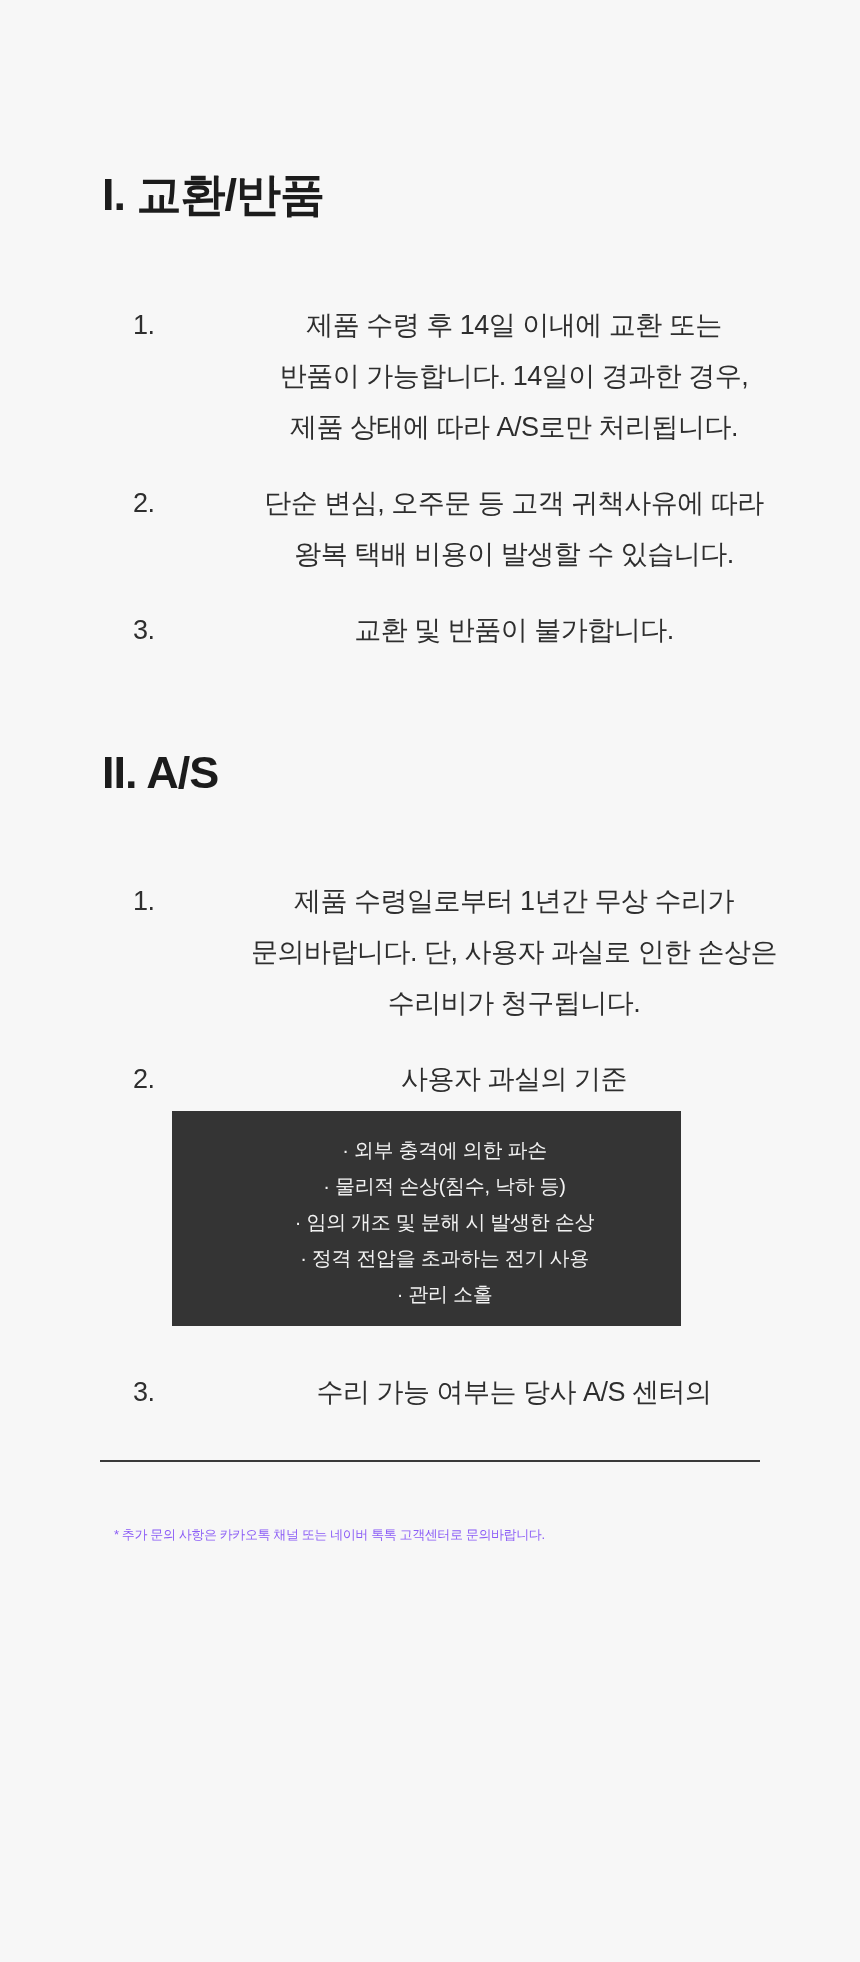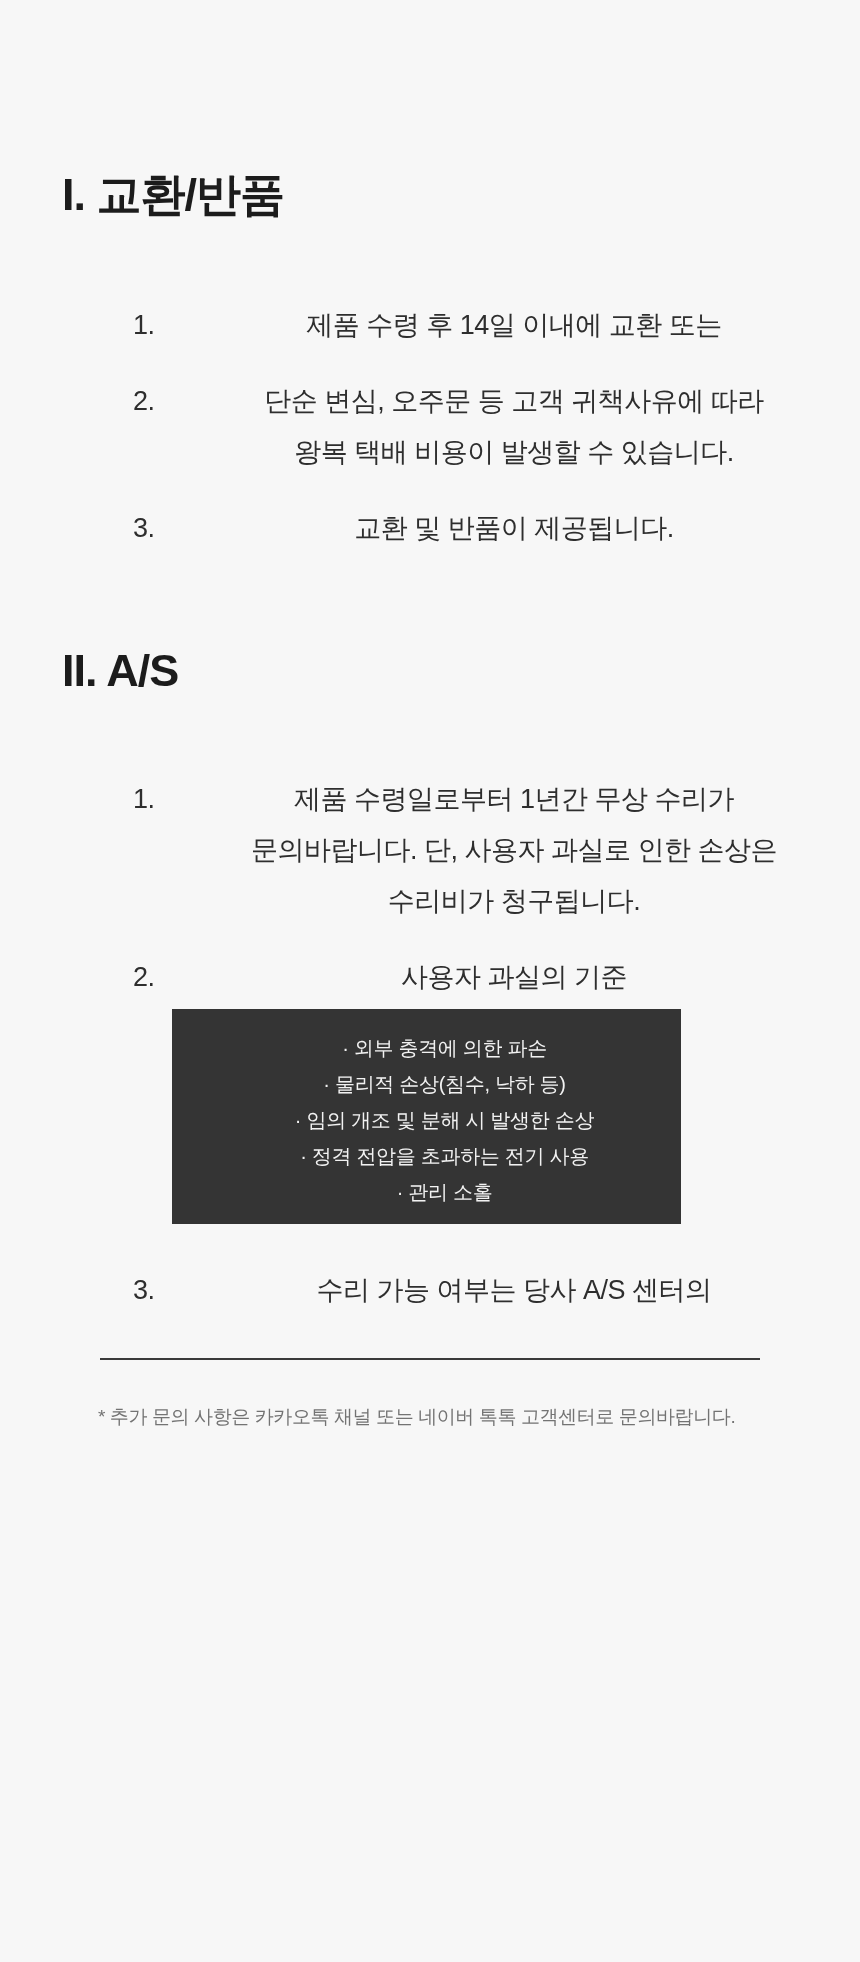--- a/index.html
+++ b/index.html
@@ -15,21 +15,21 @@
     color: #2e2e2e;
     letter-spacing: -0.5px;
   }
   .page {
     width: 860px;
     height: 1962px;
     position: relative;
   }
   .section-title {
     margin: 0;
-    padding-left: 62px;
+    padding-left: 102px;
     font-size: 45px;
     line-height: 54px;
     font-weight: 700;
     color: #1c1c1c;
     letter-spacing: -1px;
   }
   .section-title.first {
     padding-top: 168px;
   }
   .section-title.second {
@@ -80,56 +80,58 @@
     letter-spacing: -0.3px;
     white-space: nowrap;
   }
   .divider {
     margin: 42px 0 0 100px;
     width: 660px;
     border: none;
     border-top: 2px solid #3a3a3a;
   }
   .footnote {
-    margin: 0;
+    margin: 16px;
     padding: 42px 0 0 98px;
-    font-size: 19px;
+    font-size: 13px;
     line-height: 30px;
-    color: #737373;
+    color: #8b5cf6;
     letter-spacing: -0.4px;
   }
 </style>
 </head>
 <body>
 
 <div class="page">
 
   <h1 class="section-title first">I. 교환/반품</h1>
 
   <div class="list">
 
     <div class="item">
       <span class="num">1.</span>
       <div class="lines">
         <div class="line">제품 수령 후 14일 이내에 교환 또는</div>
+        <div class="line">반품이 가능합니다. 14일이 경과한 경우,</div>
+        <div class="line">제품 상태에 따라 A/S로만 처리됩니다.</div>
       </div>
     </div>
 
     <div class="item">
       <span class="num">2.</span>
       <div class="lines">
         <div class="line">단순 변심, 오주문 등 고객 귀책사유에 따라</div>
         <div class="line">왕복 택배 비용이 발생할 수 있습니다.</div>
       </div>
     </div>
 
     <div class="item">
       <span class="num">3.</span>
       <div class="lines">
-        <div class="line">교환 및 반품이 제공됩니다.</div>
+        <div class="line">교환 및 반품이 불가합니다.</div>
       </div>
     </div>
 
   </div>
 
   <h1 class="section-title second">II. A/S</h1>
 
   <div class="list second">
 
     <div class="item">

